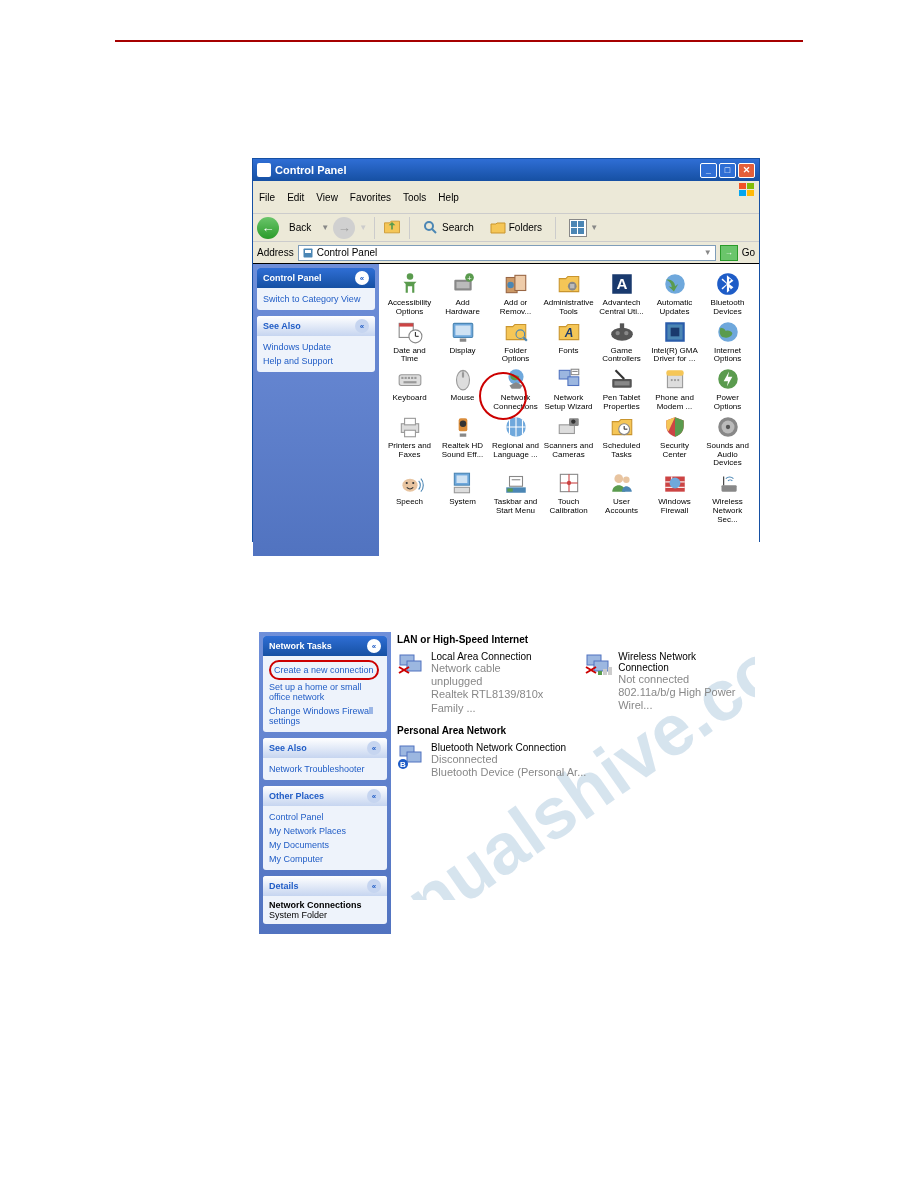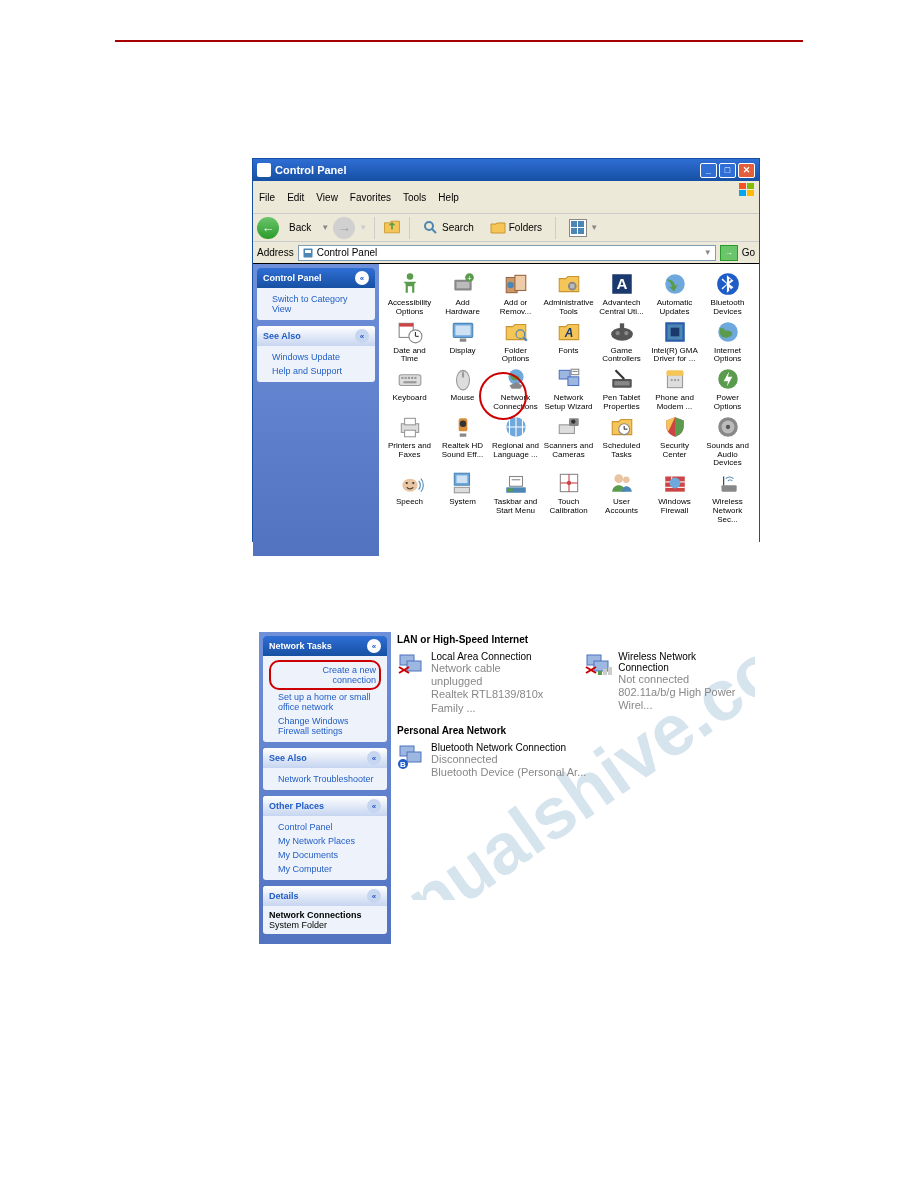--- a/index.html
+++ b/index.html
@@ -25,21 +25,21 @@
 .sep{width:1px;height:22px;background:#ccc;margin:0 3px;}
 .addrbar { height:22px; background:#ece9d8; display:flex; align-items:center; padding:0 4px; gap:4px; border-bottom:1px solid #000000; font-size:10px;}
 .addrfield { flex:1; height:16px; background:#fff; border:1px solid #7f9db9; display:flex; align-items:center; padding:0 3px; gap:3px;}
 .gobtn { width:18px; height:16px; background:#6bc56b; border:1px solid #2a9b2a; color:#fff; font-size:8px; display:flex; align-items:center; justify-content:center;}
 .body1 { display:flex; height:calc(100% - 90px); }
 .sidebar1 { width:126px; background:linear-gradient(#6f8fd9,#5173c0); padding:4px; }
 .panel { background:#eef3fb; border-radius:3px; margin-bottom:6px; overflow:hidden; font-size:9px;}
 .panel-hdr { background:linear-gradient(#fff,#c6d5f0); padding:3px 6px; font-weight:bold; color:#215dc6; display:flex; align-items:center; justify-content:space-between;}
 .panel-hdr.dark{background:linear-gradient(#2f6ed5,#1650a3);color:#fff;}
 .panel-body { padding:4px 6px; }
-.panel-body a { color:#215dc6; text-decoration:none; display:block; padding:2px 0;margin-left:9px;}
+.panel-body a { color:#215dc6; text-decoration:none; display:block; padding:2px 0;}
 .chev { width:14px; height:14px; border-radius:50%; background:#c6d5f0; color:#215dc6; font-size:8px; display:flex; align-items:center; justify-content:center;}
 .chev.dk{background:#fff;color:#215dc6;}
 .iconarea { flex:1; background:#fff; padding:6px 4px; overflow:hidden; }
 .iconrow { display:flex; }
 .icn { width:53px; text-align:center; font-size:8px; line-height:1.1; color:#000; padding:1px;}
 .icn .box { width:28px; height:26px; margin:0 auto 2px auto; border-radius:3px; display:flex; align-items:center; justify-content:center; font-size:14px;}
 .circ { position:absolute; width:48px; height:48px; border:2px solid #c00; border-radius:50%; }
 .views-icon{width:18px;height:18px;border:1px solid #888;background:#fff;display:inline-flex;flex-wrap:wrap;padding:1px;gap:1px;}
 .views-icon b{width:6px;height:6px;background:#4b86b4;display:block;}
 

